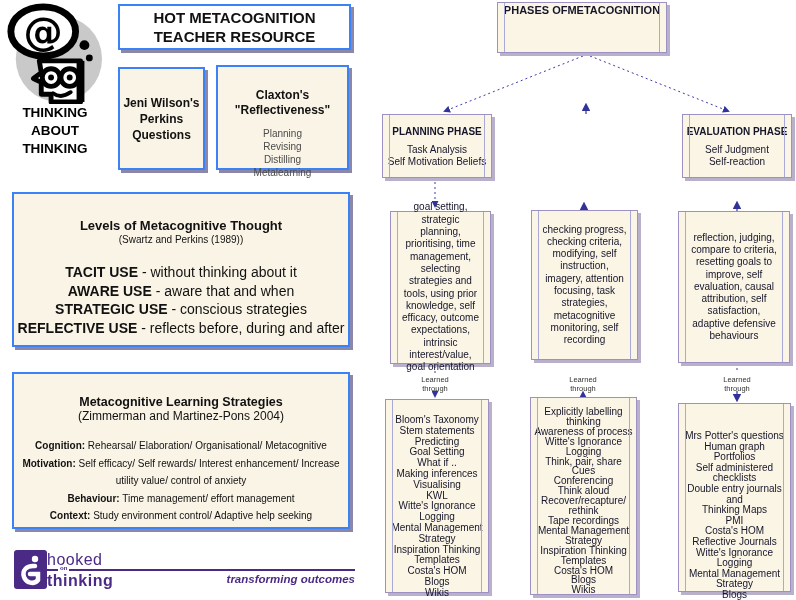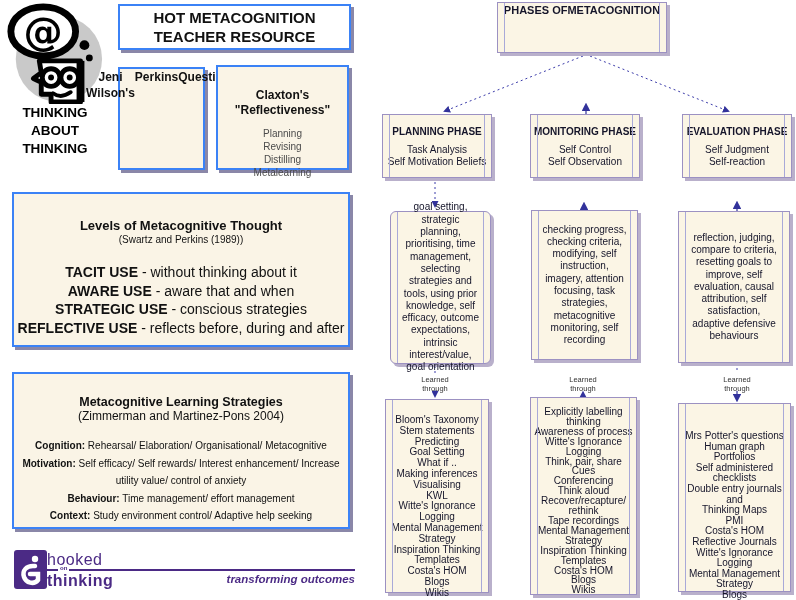--- a/index.html
+++ b/index.html
@@ -6,21 +6,21 @@
   .canvas { position:relative; width:796px; height:600px; background:#ffffff;
             font-family:"Liberation Sans", sans-serif; overflow:hidden; color:#111; }
 
   
   .bluebox { position:absolute; background:#faf4e6; border:2px solid #3b82f6;
              box-shadow:3px 3px 0 #8a87a8; box-sizing:border-box; text-align:center; }
   #title-box { left:118px; top:4px; width:233px; height:46px; background:#ffffff;
                font-weight:bold; font-size:15px; line-height:19px;
                display:flex; flex-direction:column; justify-content:center; }
   #jeni-box { left:118px; top:67px; width:87px; height:103px; font-weight:bold;
-              font-size:12px; line-height:16px; display:flex; justify-content:center; }
+              font-size:12px; line-height:16px; display:flex; flex-direction:column; justify-content:center; }
   #claxton-box { left:216px; top:65px; width:133px; height:105px; padding-top:21px; }
   #claxton-box .ttl { font-weight:bold; font-size:12px; line-height:15px; }
   #claxton-items { margin-top:9px; font-size:10px; line-height:13px; color:#4b4b4b; }
 
   #levels-box { left:12px; top:192px; width:338px; height:155px; }
   #levels-title { padding-top:24px; font-weight:bold; font-size:13px; }
   #levels-sub { font-size:10px; margin-top:1px; }
   #levels-items { margin-top:18px; font-size:14px; }
   #levels-items div { line-height:18.5px; }
 
@@ -41,21 +41,21 @@
   .phase-h { top:114px; height:64px; }
   .ph-title { padding-top:11px; font-weight:bold; font-size:10px; }
   .ph-sub { margin-top:7px; font-size:10px; }
   .ph-sub div { line-height:12px; }
   #planning-h { left:382px; width:110px; }
   #monitoring-h { left:530px; width:110px; }
   #evaluation-h { left:682px; width:110px; }
 
   .detail { font-size:10px; line-height:12.3px; display:flex; align-items:center;
             justify-content:center; padding:6px 10px; }
-  #planning-d { left:390px; top:211px; width:101px; height:153px;border-radius:6px; }
+  #planning-d { left:390px; top:211px; width:101px; height:153px; }
   #monitoring-d { left:531px; top:210px; width:107px; height:150px; }
   #evaluation-d { left:678px; top:211px; width:112px; height:152px; }
 
   .learned { position:absolute; width:60px; text-align:center; font-size:7.5px;
              line-height:9px; color:#333; top:375px; }
   #learned-1 { left:405px; } #learned-2 { left:553px; } #learned-3 { left:707px; }
 
   .tlist { font-size:10px; }
   #planning-l { left:385px; top:399px; width:104px; height:194px; padding-top:15px; }
   #planning-l div { line-height:10.8px; }
@@ -181,27 +181,20 @@
   <div class="pbox" id="phases-box">
     <div>PHASES OF</div>
     <div>METACOGNITION</div>
   </div>
 
   <div class="pbox phase-h" id="planning-h">
     <div class="ph-title">PLANNING PHASE</div>
     <div class="ph-sub">
         <div>Task Analysis</div>
         <div>Self Motivation Beliefs</div>
-      </div>
-  </div>
-  <div class="pbox phase-h" id="monitoring-h">
-    <div class="ph-title">MONITORING PHASE</div>
-    <div class="ph-sub">
-        <div>Self Control</div>
-        <div>Self Observation</div>
       </div>
   </div>
   <div class="pbox phase-h" id="evaluation-h">
     <div class="ph-title">EVALUATION PHASE</div>
     <div class="ph-sub">
         <div>Self Judgment</div>
         <div>Self-reaction</div>
       </div>
   </div>
 

